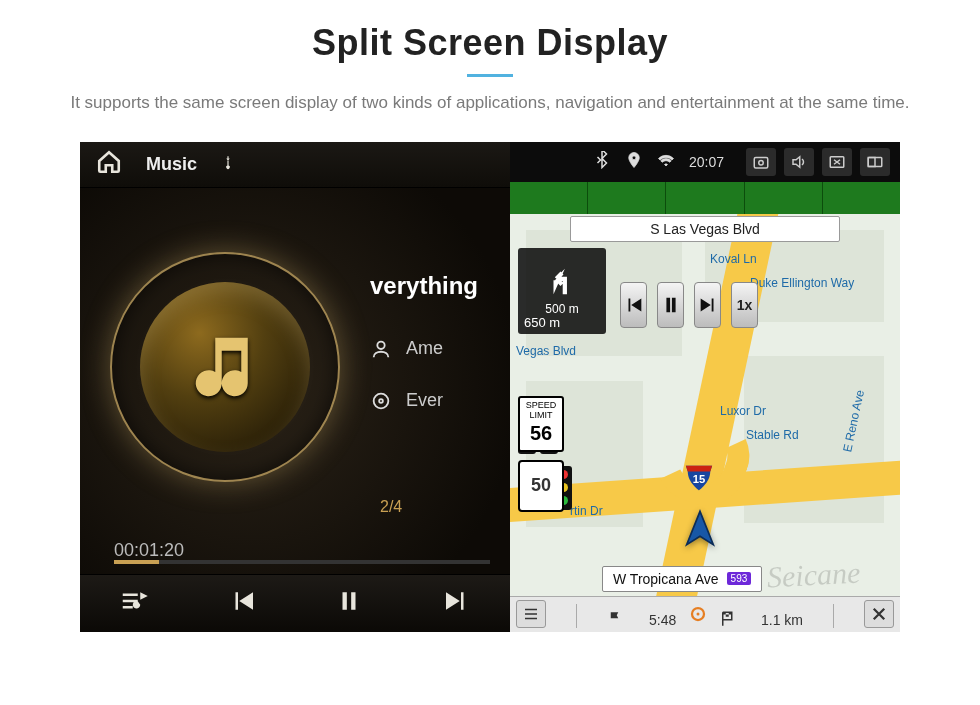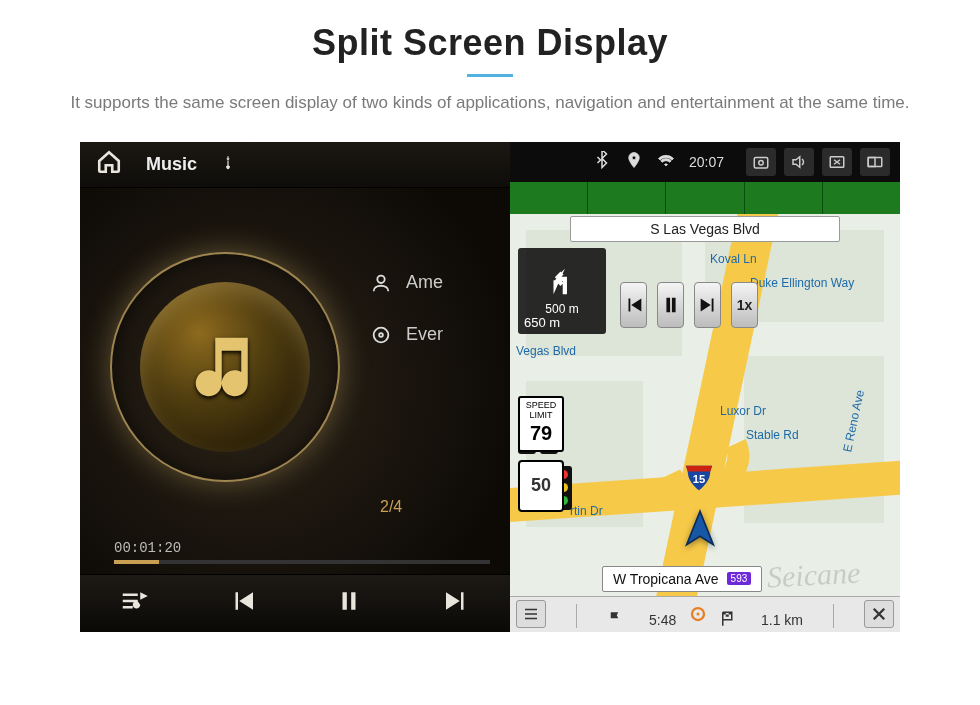--- a/index.html
+++ b/index.html
@@ -95,21 +95,21 @@
     font-size: 18px; color:#ccc;
     display:flex; flex-direction:column; gap:30px;
   }
   .meta-row { display:flex; align-items:center; gap:14px; }
   .meta-big { font-size: 24px; font-weight: 600; color:#fff; margin-bottom:8px; }
   .meta-row svg { width:22px; height:22px; fill:none; stroke:#ddd; stroke-width:2; }
 
   .track-pos {
     position:absolute; left: 300px; top: 356px; color:#c9a053; font-size:16px;
   }
-  .time-elapsed { position:absolute; left: 34px; top:398px; color:#bbb; font-size:14px;font-family:Liberation Mono, monospace;}
+  .time-elapsed { position:absolute; left: 34px; top:398px; color:#bbb; font-size:18px;}
   .progress {
     position:absolute; left:34px; right:20px; top:418px; height:4px;
     background:#333;
   }
   .progress .fill { height:100%; width:12%; background:#c9a053;}
 
   .music-controls {
     position:absolute; left:0; right:0; bottom:0; height:58px;
     background:linear-gradient(#1d1a16,#0b0906);
     display:flex; align-items:center; justify-content:space-around;
@@ -302,20 +302,21 @@
     <div class="album-area">
       <div class="album-ring"></div>
       <div class="album-core">
         <svg viewBox="0 0 24 24">
           <path d="M9 3v10.55A4 4 0 1 0 11 17V7h6v6.55A4 4 0 1 0 19 17V3z"></path>
         </svg>
       </div>
     </div>
 
     <div class="meta-list">
+      <div class="meta-big">verything</div>
       <div class="meta-row">
         <svg viewBox="0 0 24 24">
             <circle cx="12" cy="8" r="4"></circle>
             <path d="M4 21c0-4 4-6 8-6s8 2 8 6"></path>
           </svg>
         <span>Ame</span>
       </div>
       <div class="meta-row">
         <svg viewBox="0 0 24 24">
             <circle cx="12" cy="12" r="8"></circle>
@@ -542,20 +543,20 @@
       <span class="mb">
           <svg viewBox="0 0 24 24">
             <path d="M16 5h2v14h-2zM4 5v14l11-7z"></path>
           </svg>
         </span>
       <span class="mb">1x</span>
     </div>
 
     <div class="speed-sign">
       <div>SPEED LIMIT</div>
-      <div class="num">79</div>
+      <div class="num">56</div>
     </div>
     <div class="route-sign">50</div>
 
   </div>
 
   <div class="watermark">Seicane</div>
 </div>
 
 </body></html>

